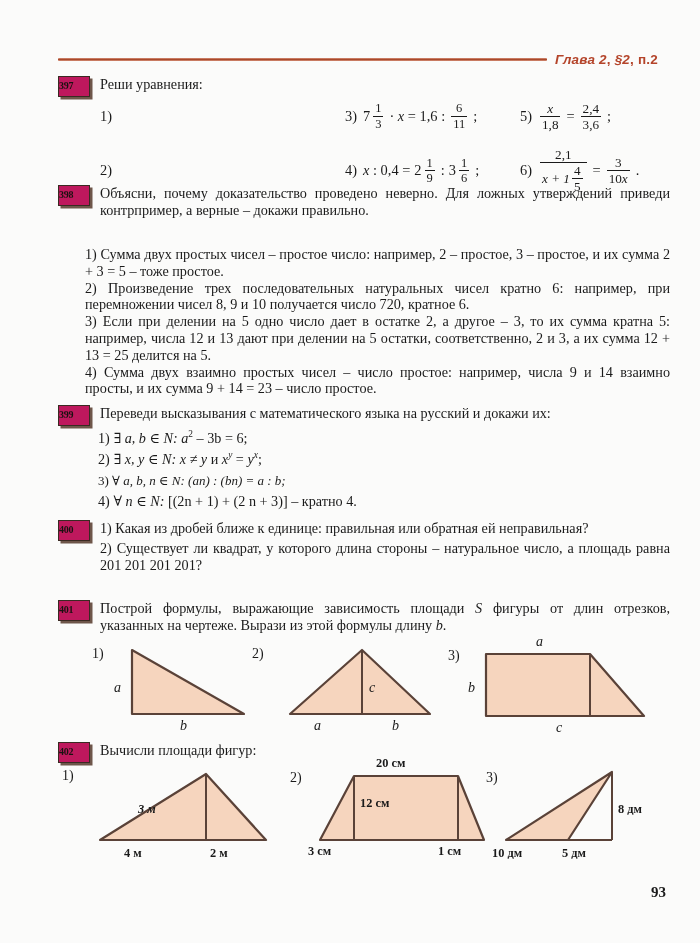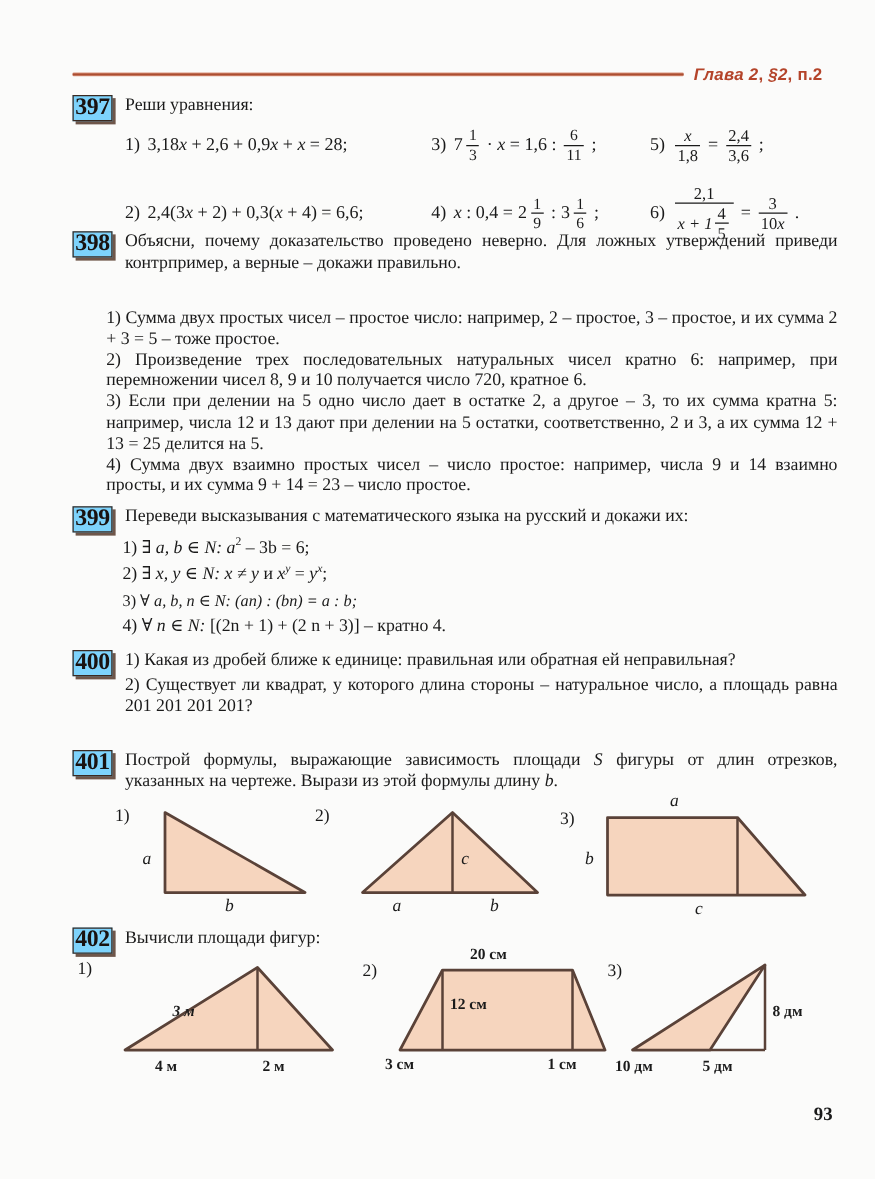--- a/index.html
+++ b/index.html
@@ -35,25 +35,25 @@
   }
   .runhead .chap .upr{font-style:normal;}
 
   
   .ex{position:absolute;display:block;}
   .num{
     position:absolute;left:0;top:0;
     width:32px;height:21px;
     box-sizing:border-box;
     border:1.6px solid #3a2a22;
-    background:#7dd3fc;
+    background:#be185d;
     box-shadow:2.5px 2.5px 0 #6e564a;
     font-family:"Liberation Serif","DejaVu Serif",serif;
-    font-size:19px;font-weight:bold;color:#191210;
-    text-align:center;line-height:18px;
+    font-size:10px;font-weight:bold;color:#191210;
+    line-height:18px;
     letter-spacing:-.3px;
   }
   .body{margin-left:42px;}
   .lead{
     font-size:14.2px;line-height:16.6px;
     text-align:justify;
   }
   .para{font-size:14.2px;line-height:16.8px;text-align:justify;}
   i,.it{font-style:italic;}
 
@@ -112,21 +112,20 @@
   <div class="ex" style="left:58px;top:76px;width:610px;">
     <div class="num">397</div>
     <div class="body">
         <div class="lead">Реши уравнения:</div>
       </div>
 
     <div class="eqgrid">
 
       <div class="eq">
         <span class="lbl">1)</span>
-        <span><span>3,18</span><i>x</i> + <span>2,6</span> + <span>0,9</span><i>x</i> + <i>x</i> = <span>28</span>;</span>
       </div>
 
       <div class="eq">
         <span class="lbl">3)</span>
         <span class="mix">
             <span class="w">7</span>
             <span class="frac">
               <span class="n">1</span>
               <span class="d">3</span>
             </span>
@@ -148,21 +147,20 @@
         <span>=</span>
         <span class="frac big">
             <span class="n">2,4</span>
             <span class="d">3,6</span>
           </span>
           <span>;</span>
       </div>
 
       <div class="eq">
         <span class="lbl">2)</span>
-        <span><span>2,4</span>(3<i>x</i> + 2) + <span>0,3</span>(<i>x</i> + 4) = <span>6,6</span>;</span>
       </div>
 
       <div class="eq">
         <span class="lbl">4)</span>
         <span><i>x</i> : <span>0,4</span> =</span>
         <span class="mix">
             <span class="w">2</span>
             <span class="frac">
               <span class="n">1</span>
               <span class="d">9</span>

